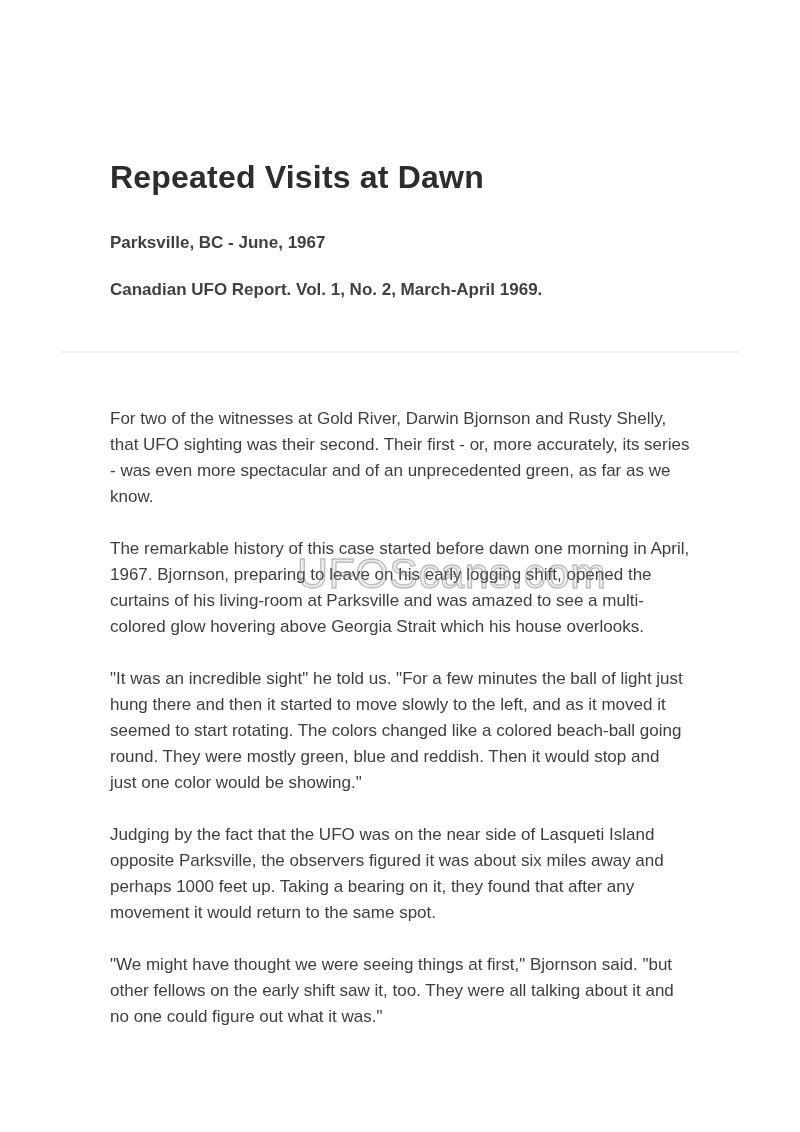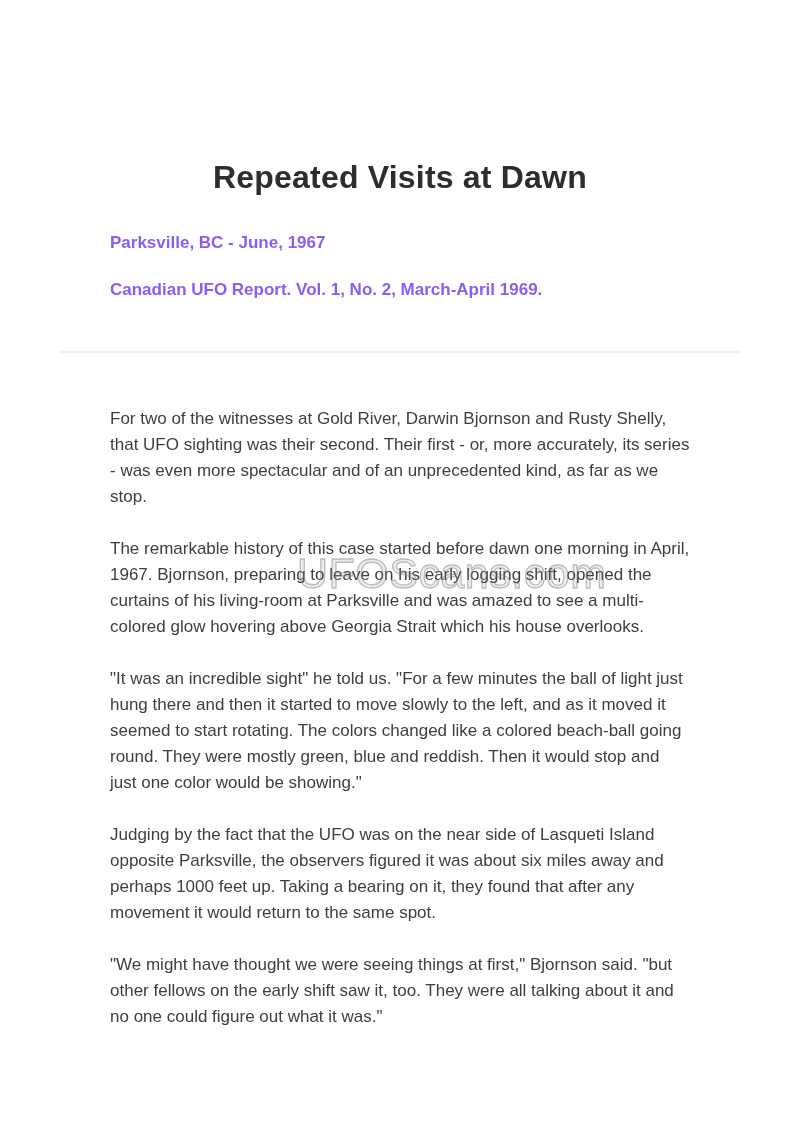--- a/index.html
+++ b/index.html
@@ -22,28 +22,27 @@
     position: relative;
     z-index: 1;
   }
   .page-title {
     margin: 0 50px 36px 50px;
     font-size: 32px;
     line-height: 1.2;
     font-weight: 700;
     color: #2d2d2d;
     letter-spacing: 0.2px;
-    text-align: center;
   }
   .meta-line {
     margin: 0 50px 24px 50px;
     font-size: 17px;
     line-height: 1.35;
     font-weight: 700;
-    color: #8b5cf6;
+    color: #404040;
   }
   .meta-line.last {
     margin-bottom: 16px;
   }
   .divider {
     border: none;
     border-top: 2px solid #f1f0f0;
     margin: 49px 0 0 0;
     height: 0;
   }
@@ -77,21 +76,21 @@
 <div class="page">
   <h1 class="page-title">Repeated Visits at Dawn</h1>
 
   <p class="meta-line">Parksville, BC - June, 1967</p>
 
   <p class="meta-line last">Canadian UFO Report. Vol. 1, No. 2, March-April 1969.</p>
 
   <hr class="divider">
 
   <div class="body-text">
-    <p>For two of the witnesses at Gold River, Darwin Bjornson and Rusty Shelly, that UFO sighting was their second. Their first - or, more accurately, its series - was even more spectacular and of an unprecedented kind, as far as we stop.</p>
+    <p>For two of the witnesses at Gold River, Darwin Bjornson and Rusty Shelly, that UFO sighting was their second. Their first - or, more accurately, its series - was even more spectacular and of an unprecedented green, as far as we know.</p>
     <p>The remarkable history of this case started before dawn one morning in April, 1967. Bjornson, preparing to leave on his early logging shift, opened the curtains of his living-room at Parksville and was amazed to see a multi-colored glow hovering above Georgia Strait which his house overlooks.</p>
     <p>"It was an incredible sight" he told us. "For a few minutes the ball of light just hung there and then it started to move slowly to the left, and as it moved it seemed to start rotating. The colors changed like a colored beach-ball going round. They were mostly green, blue and reddish. Then it would stop and just one color would be showing."</p>
     <p>Judging by the fact that the UFO was on the near side of Lasqueti Island opposite Parksville, the observers figured it was about six miles away and perhaps 1000 feet up. Taking a bearing on it, they found that after any movement it would return to the same spot.</p>
     <p>"We might have thought we were seeing things at first," Bjornson said. "but other fellows on the early shift saw it, too. They were all talking about it and no one could figure out what it was."</p>
   </div>
 </div>
 
 <div class="watermark">UFOScans.com</div>
 
 </body></html>

